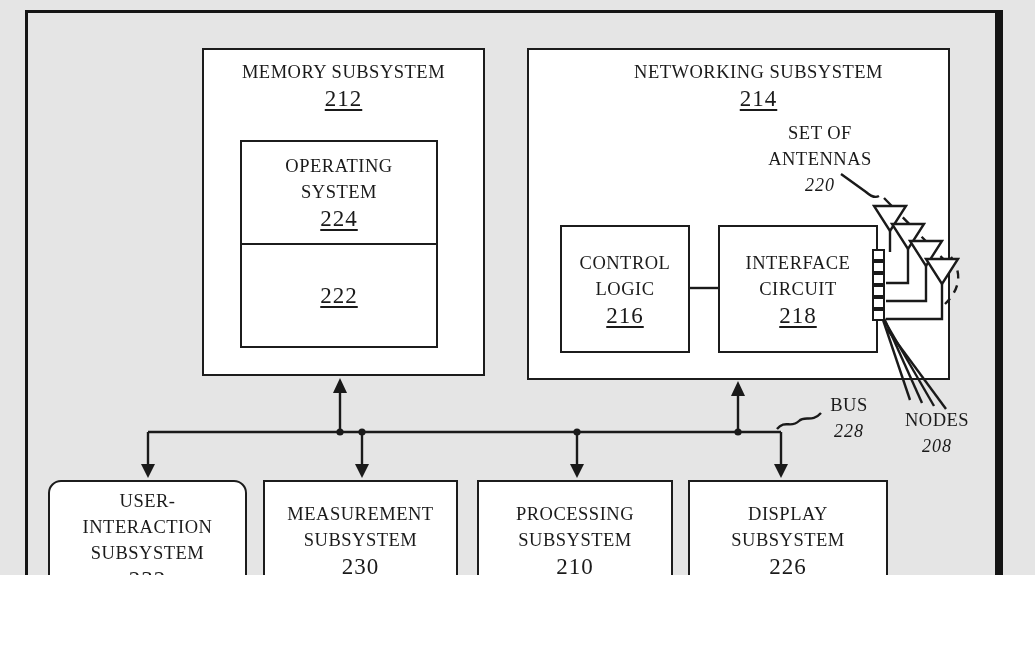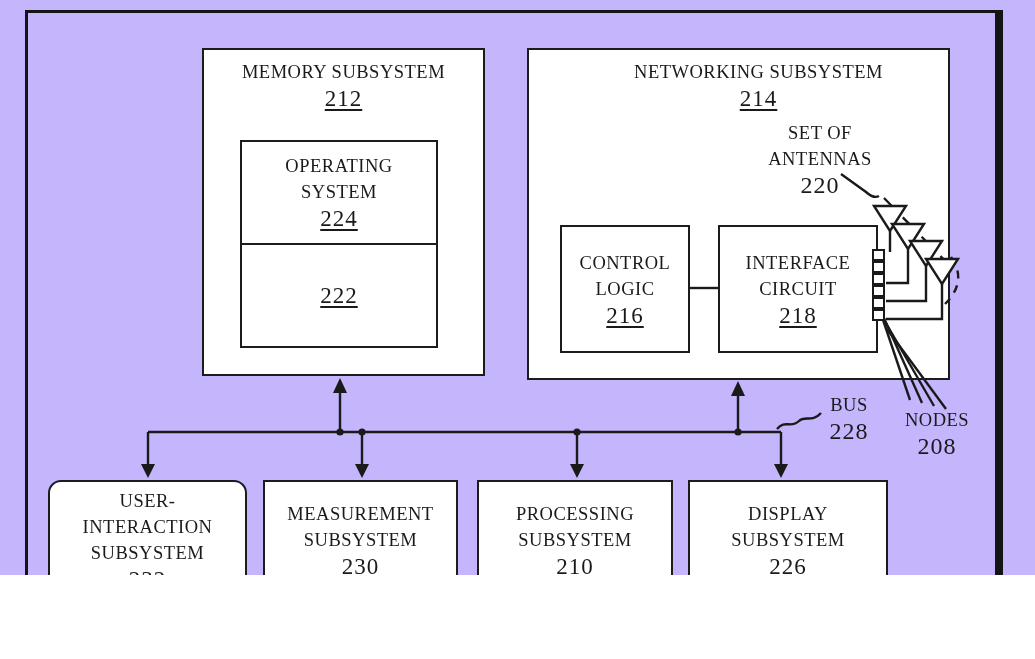--- a/index.html
+++ b/index.html
@@ -1,20 +1,20 @@
 <!DOCTYPE html>
 <html><head>
 <meta charset="utf-8">
 <style>
   html, body { margin: 0; padding: 0; background: #ffffff; }
   .stage {
     position: relative;
     width: 1035px;
     height: 575px;
-    background: #c4b5fd;
+    background: #e5e5e5;
     color: #1a1a1a;
     font-family: "Liberation Serif", "DejaVu Serif", serif;
     overflow: hidden;
   }
   .frame {
     position: absolute;
     left: 25px; top: 10px;
     width: 978px; height: 633px;
     box-sizing: border-box;
     border: 3px solid #141414;
@@ -41,23 +41,24 @@
     letter-spacing: 0.5px;
   }
   .ref {
     font-size: 23px;
     line-height: 27px;
     letter-spacing: 1px;
     text-decoration: underline;
     text-underline-offset: 3px;
   }
   .ref-plain {
-    font-size: 24px;
+    font-size: 18px;
     line-height: 26px;
     letter-spacing: 1px;
+    font-style: italic;
   }
   .label {
     position: absolute;
     text-align: center;
     z-index: 4;
   }
   svg.overlay {
     position: absolute;
     left: 0; top: 0;
     width: 1035px; height: 659px;

